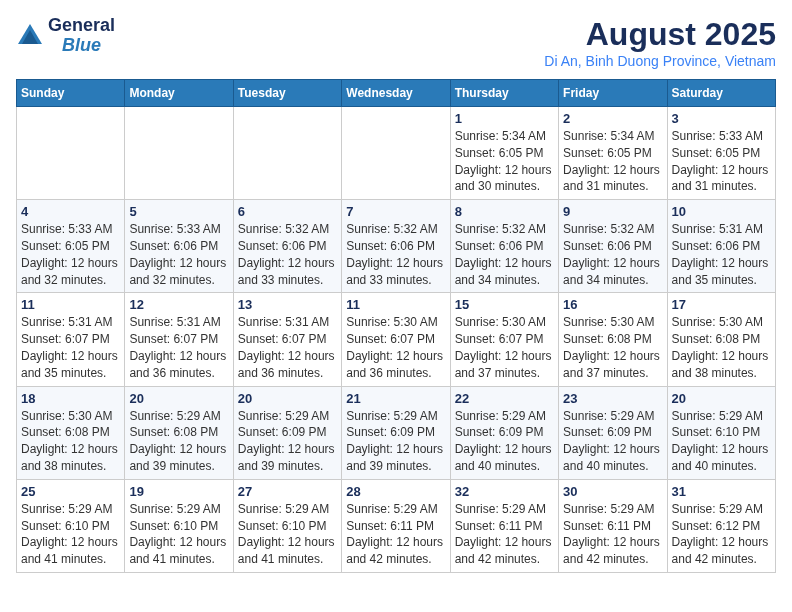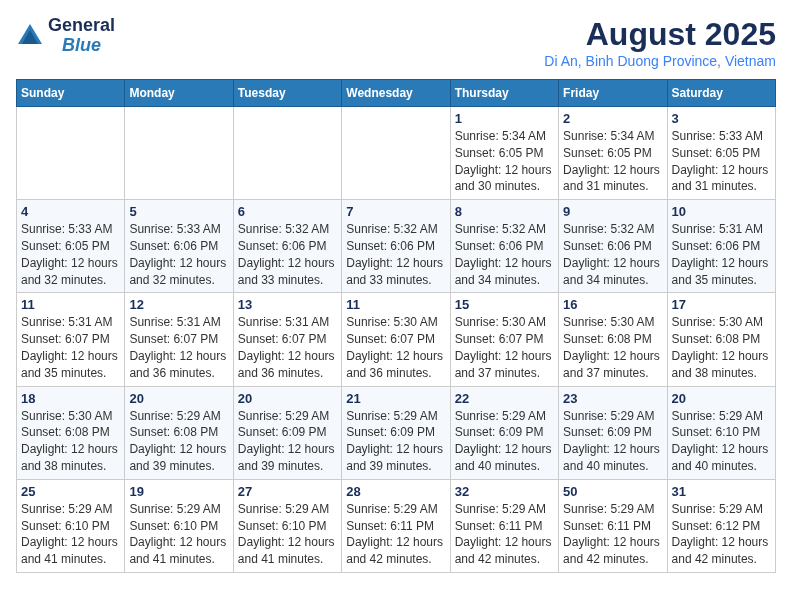--- a/index.html
+++ b/index.html
@@ -340,21 +340,21 @@
 and 42 minutes.</div>
         </td>
         <td>
           <div class="day-number">32</div>
           <div class="day-info" style="white-space: pre-line;">Sunrise: 5:29 AM
 Sunset: 6:11 PM
 Daylight: 12 hours
 and 42 minutes.</div>
         </td>
         <td>
-          <div class="day-number">50</div>
+          <div class="day-number">30</div>
           <div class="day-info" style="white-space: pre-line;">Sunrise: 5:29 AM
 Sunset: 6:11 PM
 Daylight: 12 hours
 and 42 minutes.</div>
         </td>
         <td>
           <div class="day-number">31</div>
           <div class="day-info" style="white-space: pre-line;">Sunrise: 5:29 AM
 Sunset: 6:12 PM
 Daylight: 12 hours

